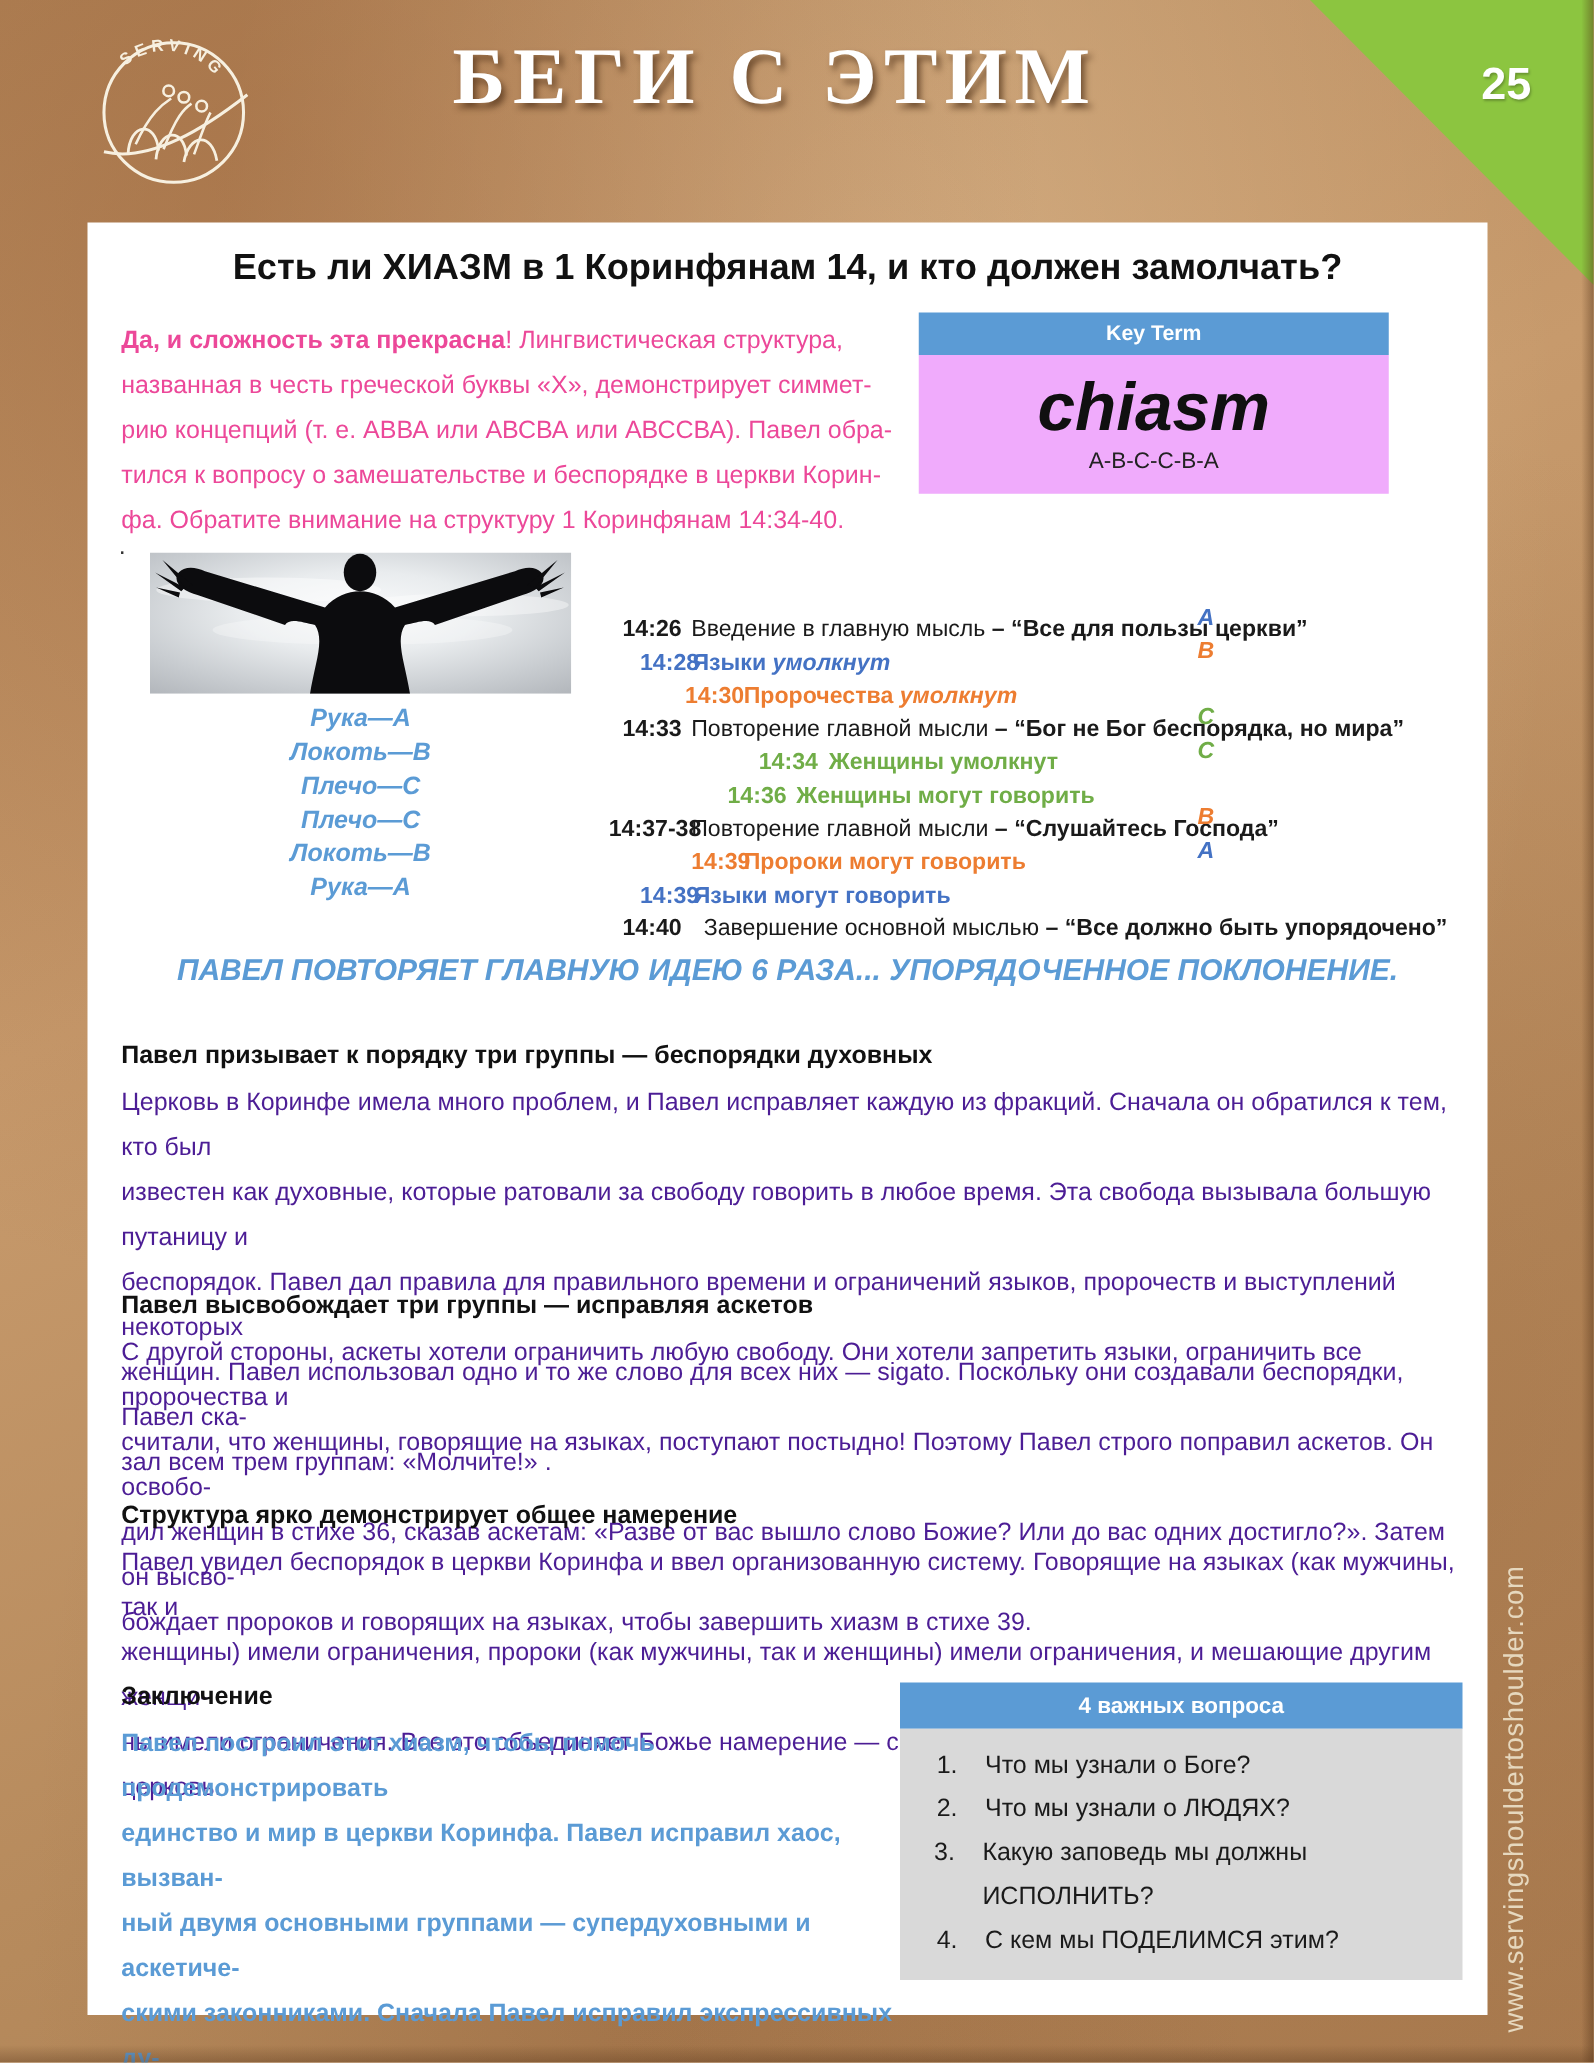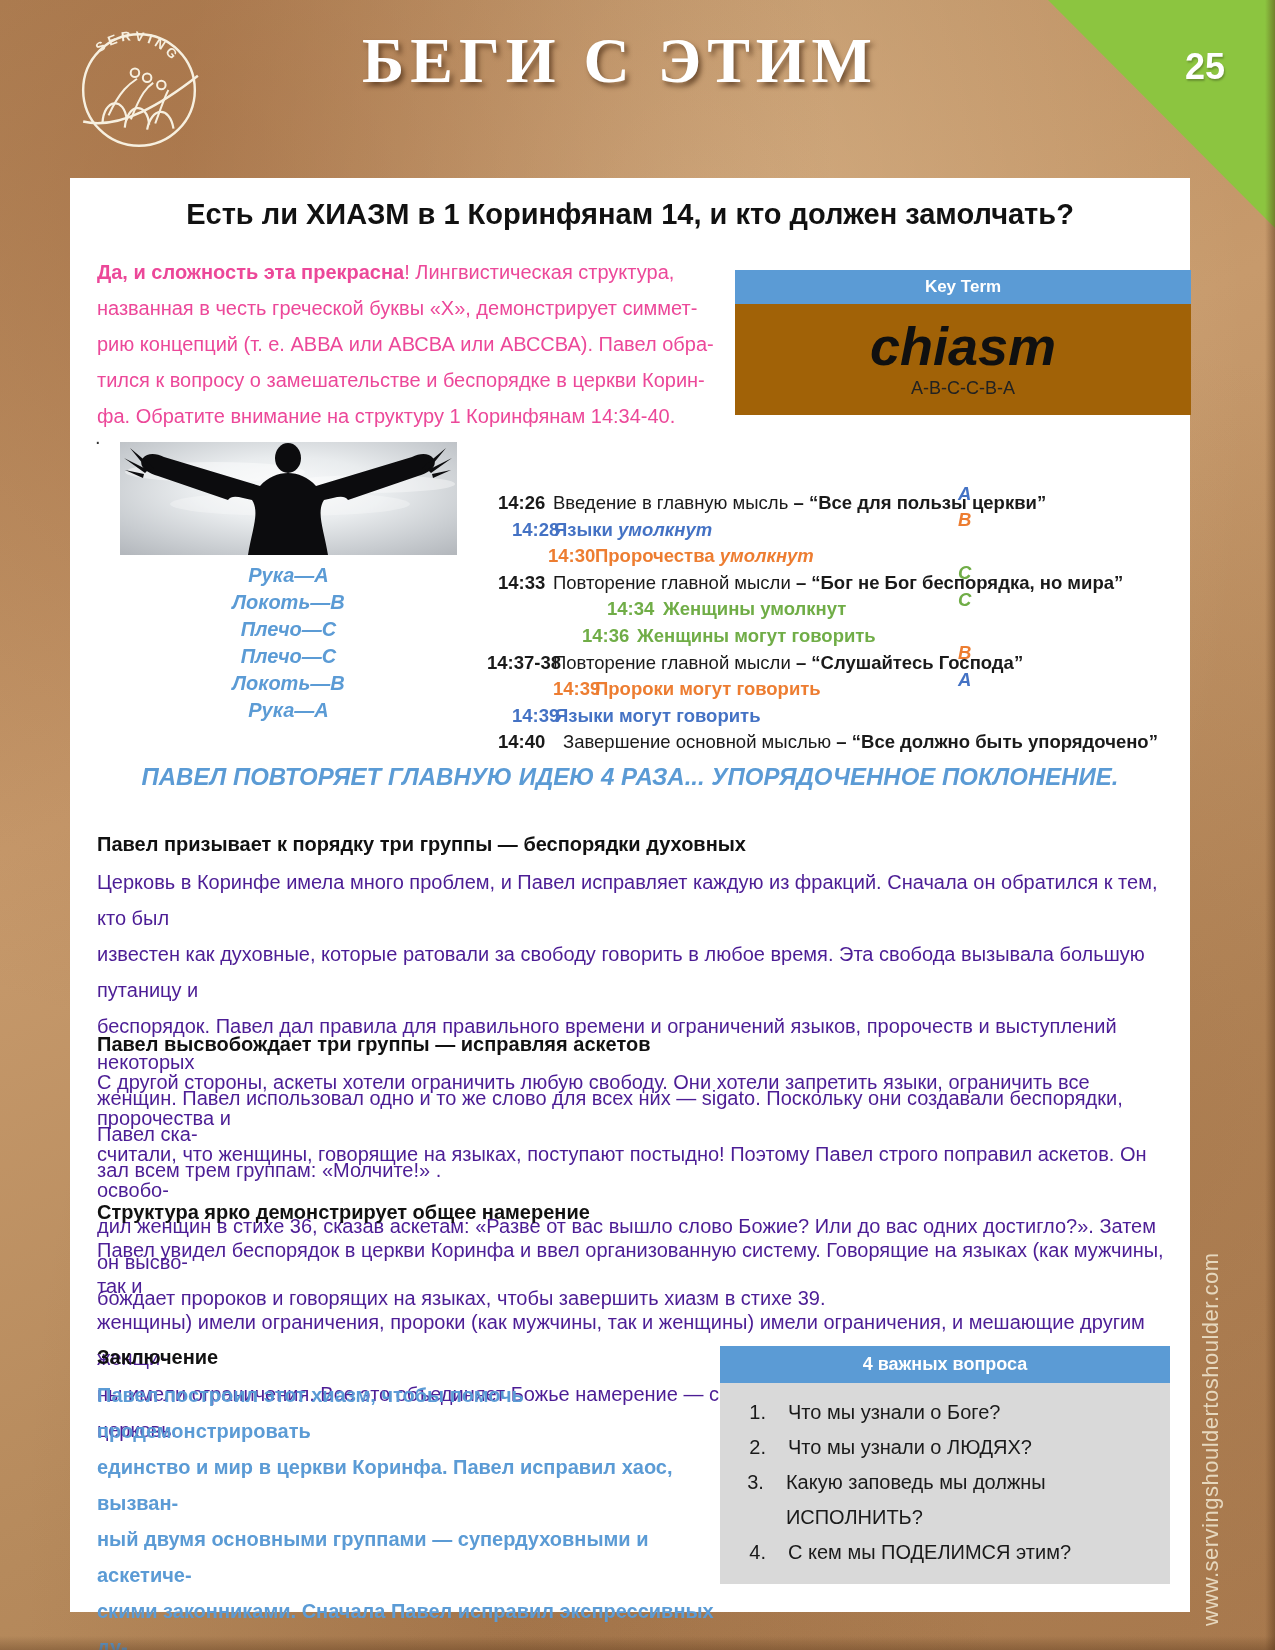--- a/index.html
+++ b/index.html
@@ -46,24 +46,24 @@
     font-size:29px; font-weight:700; color:#111;
   }
   .intro {
     position:absolute; left:27px; top:76px; width:645px;
     font-size:20px; line-height:36px; color:#ec4899; white-space:pre-line;
   }
   .intro b { font-weight:700; }
   .stray { position:absolute; left:25px; top:248px; font-size:20px; color:#333; }
 
   
-  .keyterm { position:absolute; left:665px; top:92px; width:456px; }
+  .keyterm { position:absolute; left:665px; top:72px; width:376px; }
   .keyterm .kt-head { background:#5b9bd5; color:#fff; font-weight:700; font-size:17px;
     text-align:center; padding:7px 0; }
-  .keyterm .kt-body { background:#a16207; text-align:center; padding:12px 0 16px 0; }
+  .keyterm .kt-body { background:#f0abfc; text-align:center; padding:12px 0 16px 0; }
   .kt-word { font-size:54px; font-weight:700; font-style:italic; color:#101010; line-height:60px; }
   .kt-pattern { font-size:18px; color:#222; margin-top:2px; }
 
   
   .figure { position:absolute; left:50px; top:264px; width:337px; height:113px; }
   .captions { position:absolute; left:50px; top:384px; width:337px; text-align:center;
     color:#5b9bd5; font-size:20px; font-weight:700; font-style:italic; }
   .captions div { line-height:27px; }
 
   
@@ -196,21 +196,21 @@
     <div class="st-row c-orange" style="padding-left:63px"><span class="verse" style="width:47px">14:30</span><span class="lbl">Пророчества </span><span class="em">умолкнут</span><span class="letter">B</span></div>
     <div class="st-row c-black" style="padding-left:13px"><span class="verse" style="width:55px">14:33</span><span class="lbl">Повторение главной мысли </span><span class="q">– “Бог не Бог беспорядка, но мира”</span></div>
     <div class="st-row c-green" style="padding-left:122px"><span class="verse" style="width:56px">14:34</span><span class="lbl">Женщины умолкнут</span><span class="letter">C</span></div>
     <div class="st-row c-green" style="padding-left:97px"><span class="verse" style="width:55px">14:36</span><span class="lbl">Женщины могут говорить</span><span class="letter">C</span></div>
     <div class="st-row c-black" style="padding-left:2px"><span class="verse" style="width:66px">14:37-38</span><span class="lbl">Повторение главной мысли </span><span class="q">– “Слушайтесь Господа”</span></div>
     <div class="st-row c-orange" style="padding-left:68px"><span class="verse" style="width:42px">14:39</span><span class="lbl">Пророки могут говорить</span><span class="letter">B</span></div>
     <div class="st-row c-blue" style="padding-left:27px"><span class="verse" style="width:43px">14:39</span><span class="lbl">Языки могут говорить</span><span class="letter">A</span></div>
     <div class="st-row c-black" style="padding-left:13px"><span class="verse" style="width:65px">14:40</span><span class="lbl">Завершение основной мыслью </span><span class="q">– “Все должно быть упорядочено”</span></div>
   </div>
 
-  <div class="mid-heading">ПАВЕЛ ПОВТОРЯЕТ ГЛАВНУЮ ИДЕЮ 4 РАЗА... УПОРЯДОЧЕННОЕ ПОКЛОНЕНИЕ.</div>
+  <div class="mid-heading">ПАВЕЛ ПОВТОРЯЕТ ГЛАВНУЮ ИДЕЮ 6 РАЗА... УПОРЯДОЧЕННОЕ ПОКЛОНЕНИЕ.</div>
 
   <div class="section sec-1">
     <h3>Павел призывает к порядку три группы — беспорядки духовных</h3>
     <div class="body">Церковь в Коринфе имела много проблем, и Павел исправляет каждую из фракций. Сначала он обратился к тем, кто был
 известен как духовные, которые ратовали за свободу говорить в любое время. Эта свобода вызывала большую путаницу и
 беспорядок. Павел дал правила для правильного времени и ограничений языков, пророчеств и выступлений некоторых
 женщин. Павел использовал одно и то же слово для всех них — sigato. Поскольку они создавали беспорядки, Павел ска-
 зал всем трем группам: «Молчите!» .</div>
   </div>
 

